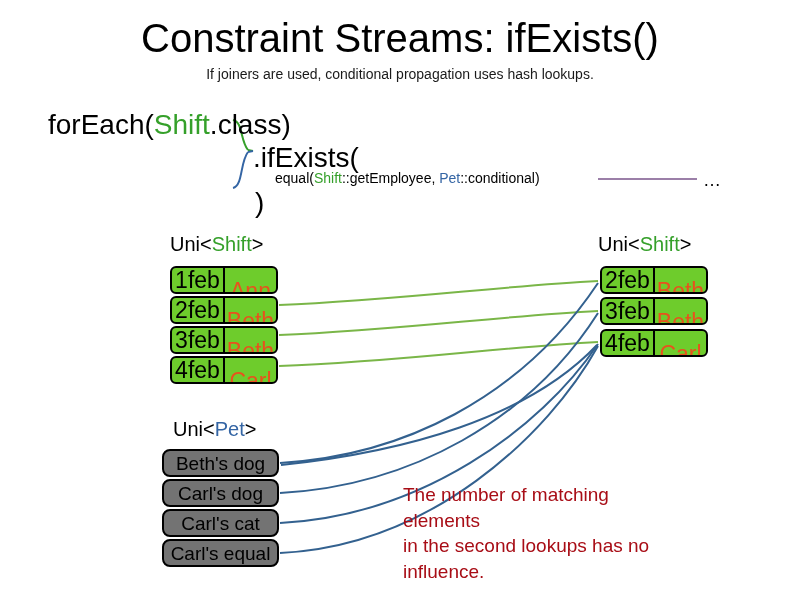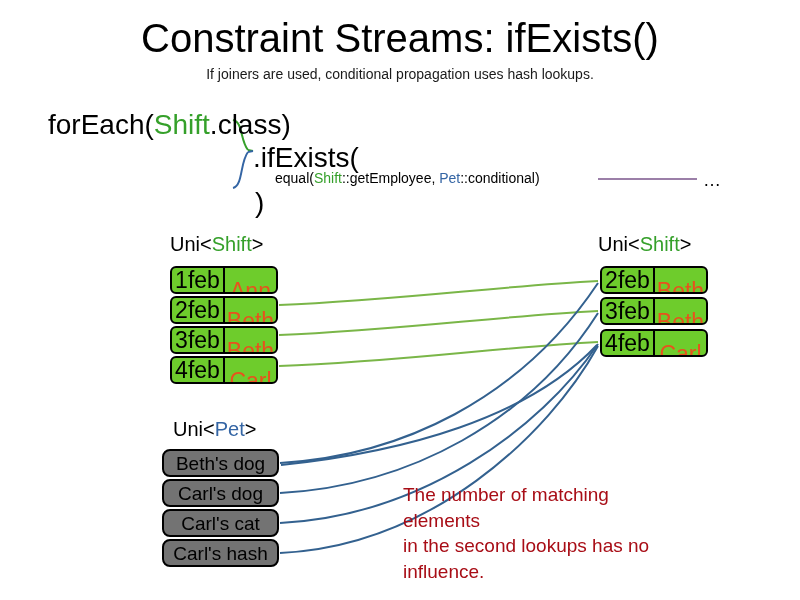--- a/index.html
+++ b/index.html
@@ -157,19 +157,19 @@
   <div class="factbox blue" style="left:162px;top:449px;width:117px;">
     <div class="cell cell-single">Beth's dog</div>
   </div>
   <div class="factbox blue" style="left:162px;top:509px;width:117px;">
     <div class="cell cell-single">Carl's cat</div>
   </div>
   <div class="factbox blue" style="left:162px;top:479px;width:117px;">
     <div class="cell cell-single">Carl's dog</div>
   </div>
   <div class="factbox blue" style="left:162px;top:539px;width:117px;">
-    <div class="cell cell-single">Carl's hash</div>
+    <div class="cell cell-single">Carl's equal</div>
   </div>
 
   <div class="annotation">The number of matching elements
 in the second lookups has no influence.</div>
 
 </div>
 
 </body></html>

